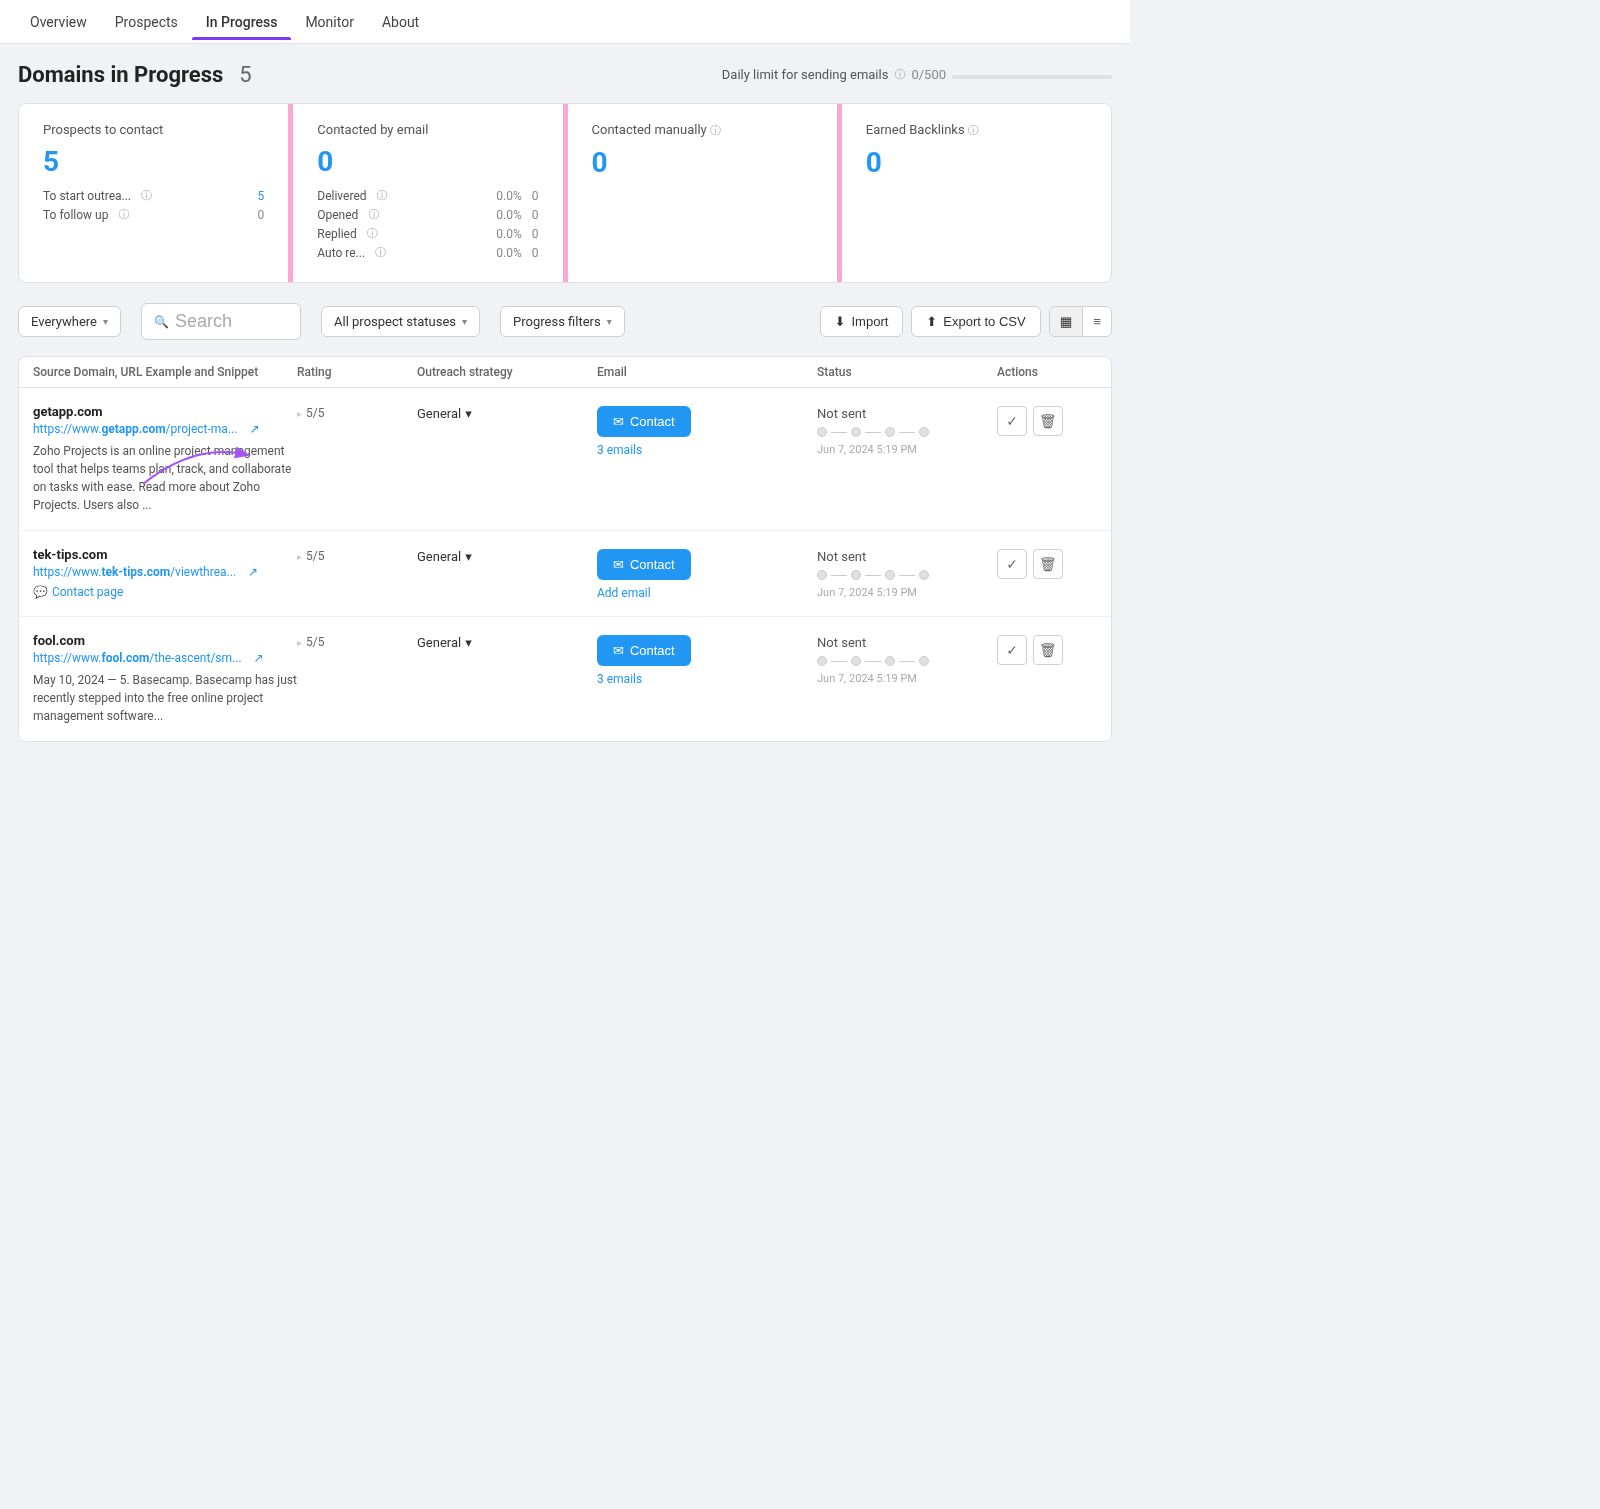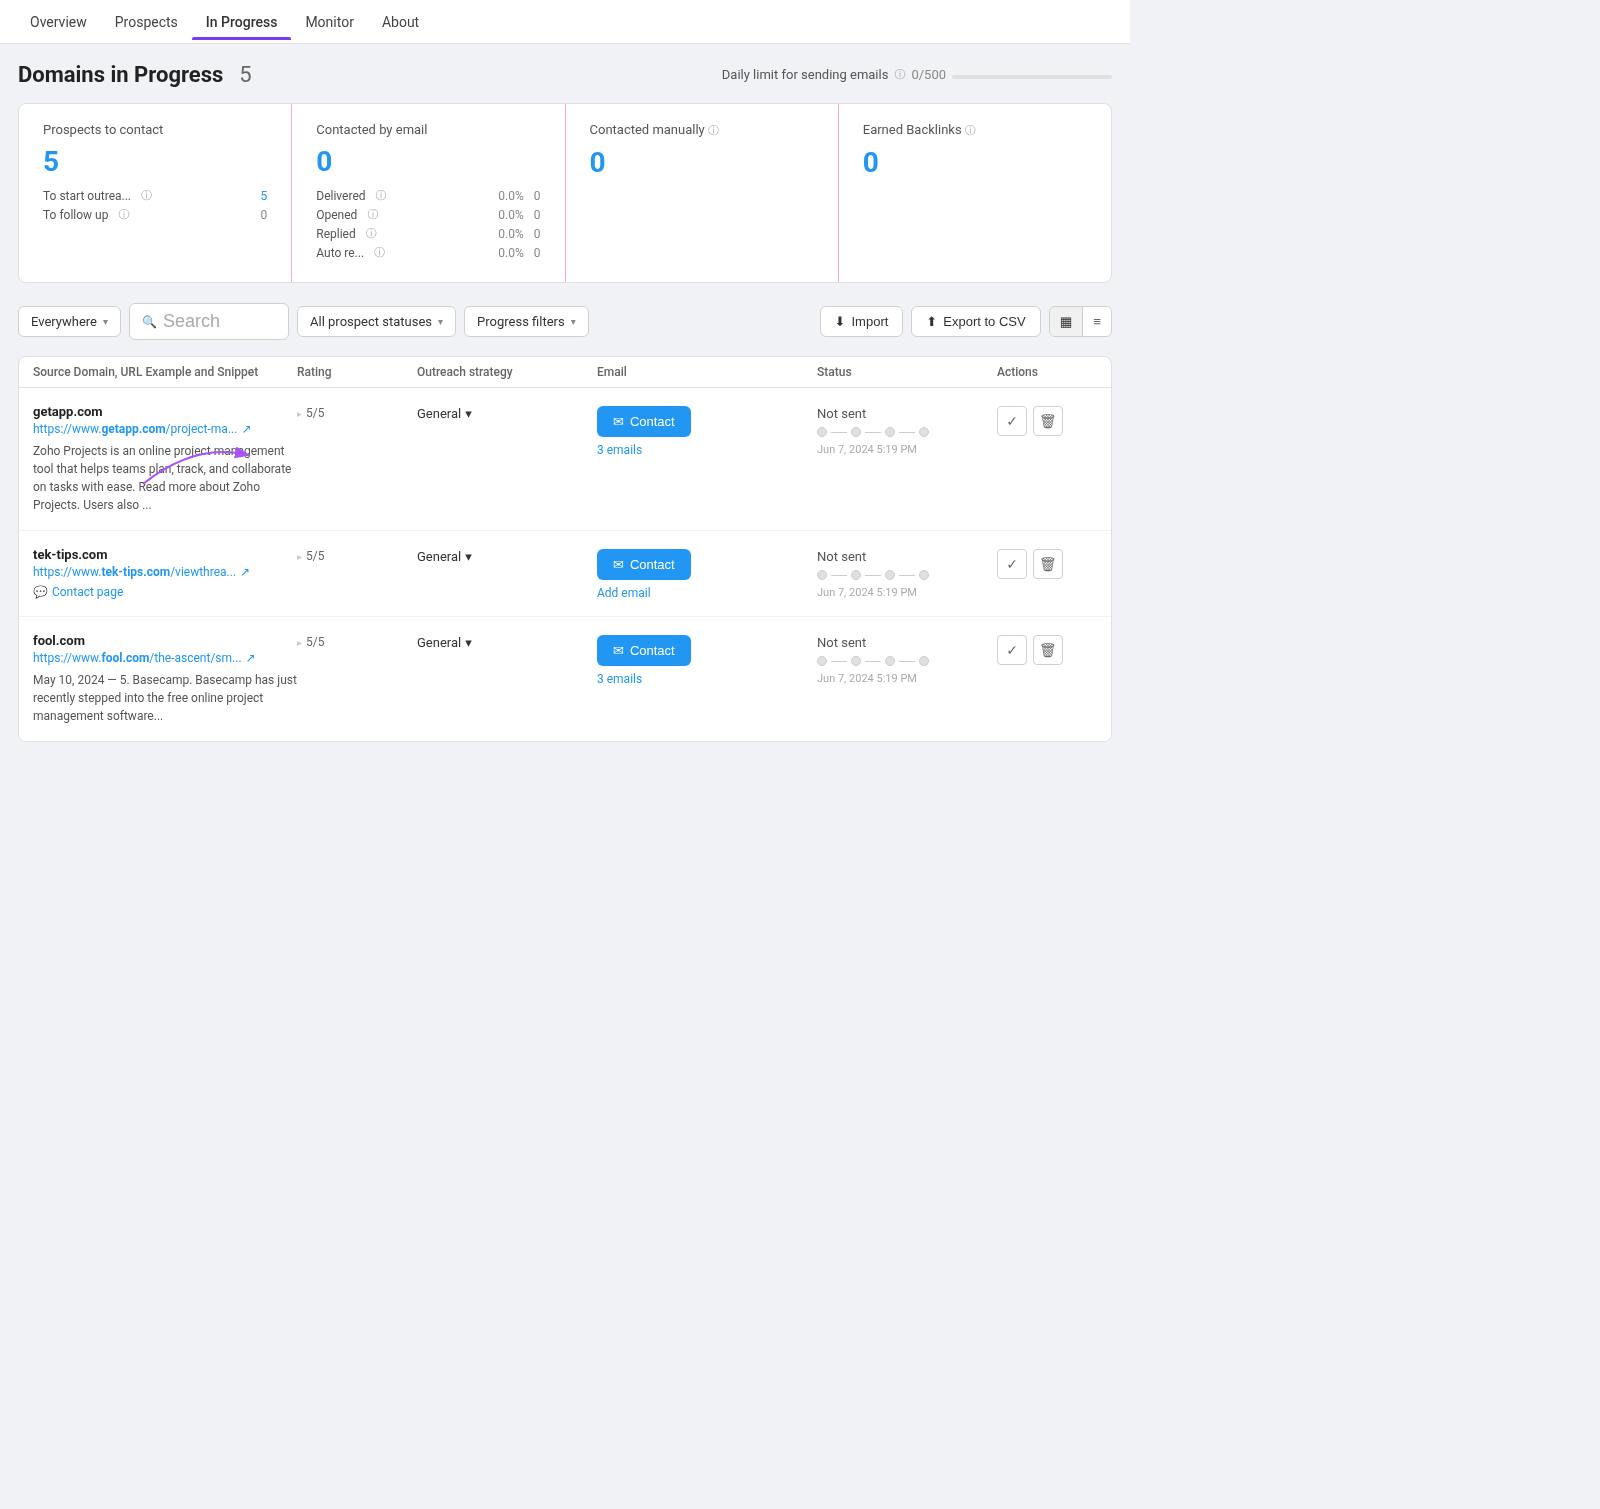--- a/index.html
+++ b/index.html
@@ -86,21 +86,21 @@
     .stats-card {
       background: #fff;
       border: 1px solid #e0e0e0;
       border-radius: 8px;
       display: flex;
       margin-bottom: 20px;
     }
     .stats-section {
       padding: 18px 24px;
       flex: 1;
-      border-right: 1px solid #f9a8d4;
+      border-right: 5px solid #f9a8d4;
     }
     .stats-section:last-child {
       border-right: none;
     }
     .stats-label {
       font-size: 13px;
       color: #555;
       margin-bottom: 8px;
     }
     .stats-big {
@@ -127,21 +127,21 @@
     .info-icon {
       color: #aaa;
       font-size: 11px;
       cursor: pointer;
     }
 
     
     .filters-bar {
       display: flex;
       align-items: center;
-      gap: 8px;
+      gap: 20px;
       margin-bottom: 16px;
     }
     .filter-dropdown {
       display: flex;
       align-items: center;
       gap: 6px;
       padding: 7px 12px;
       border: 1px solid #d0d0d0;
       border-radius: 6px;
       background: #fff;
@@ -246,21 +246,21 @@
       font-weight: 700;
       font-size: 13px;
       color: #222;
       margin-bottom: 3px;
     }
     .domain-url {
       font-size: 12px;
       color: #2196f3;
       display: flex;
       align-items: flex-end;
-      gap: 4px;
+      gap: 12px;
       margin-bottom: 6px;
     }
     .domain-snippet {
       font-size: 12px;
       color: #555;
       line-height: 1.5;
     }
     .contact-page-link {
       display: flex;
       align-items: center;

